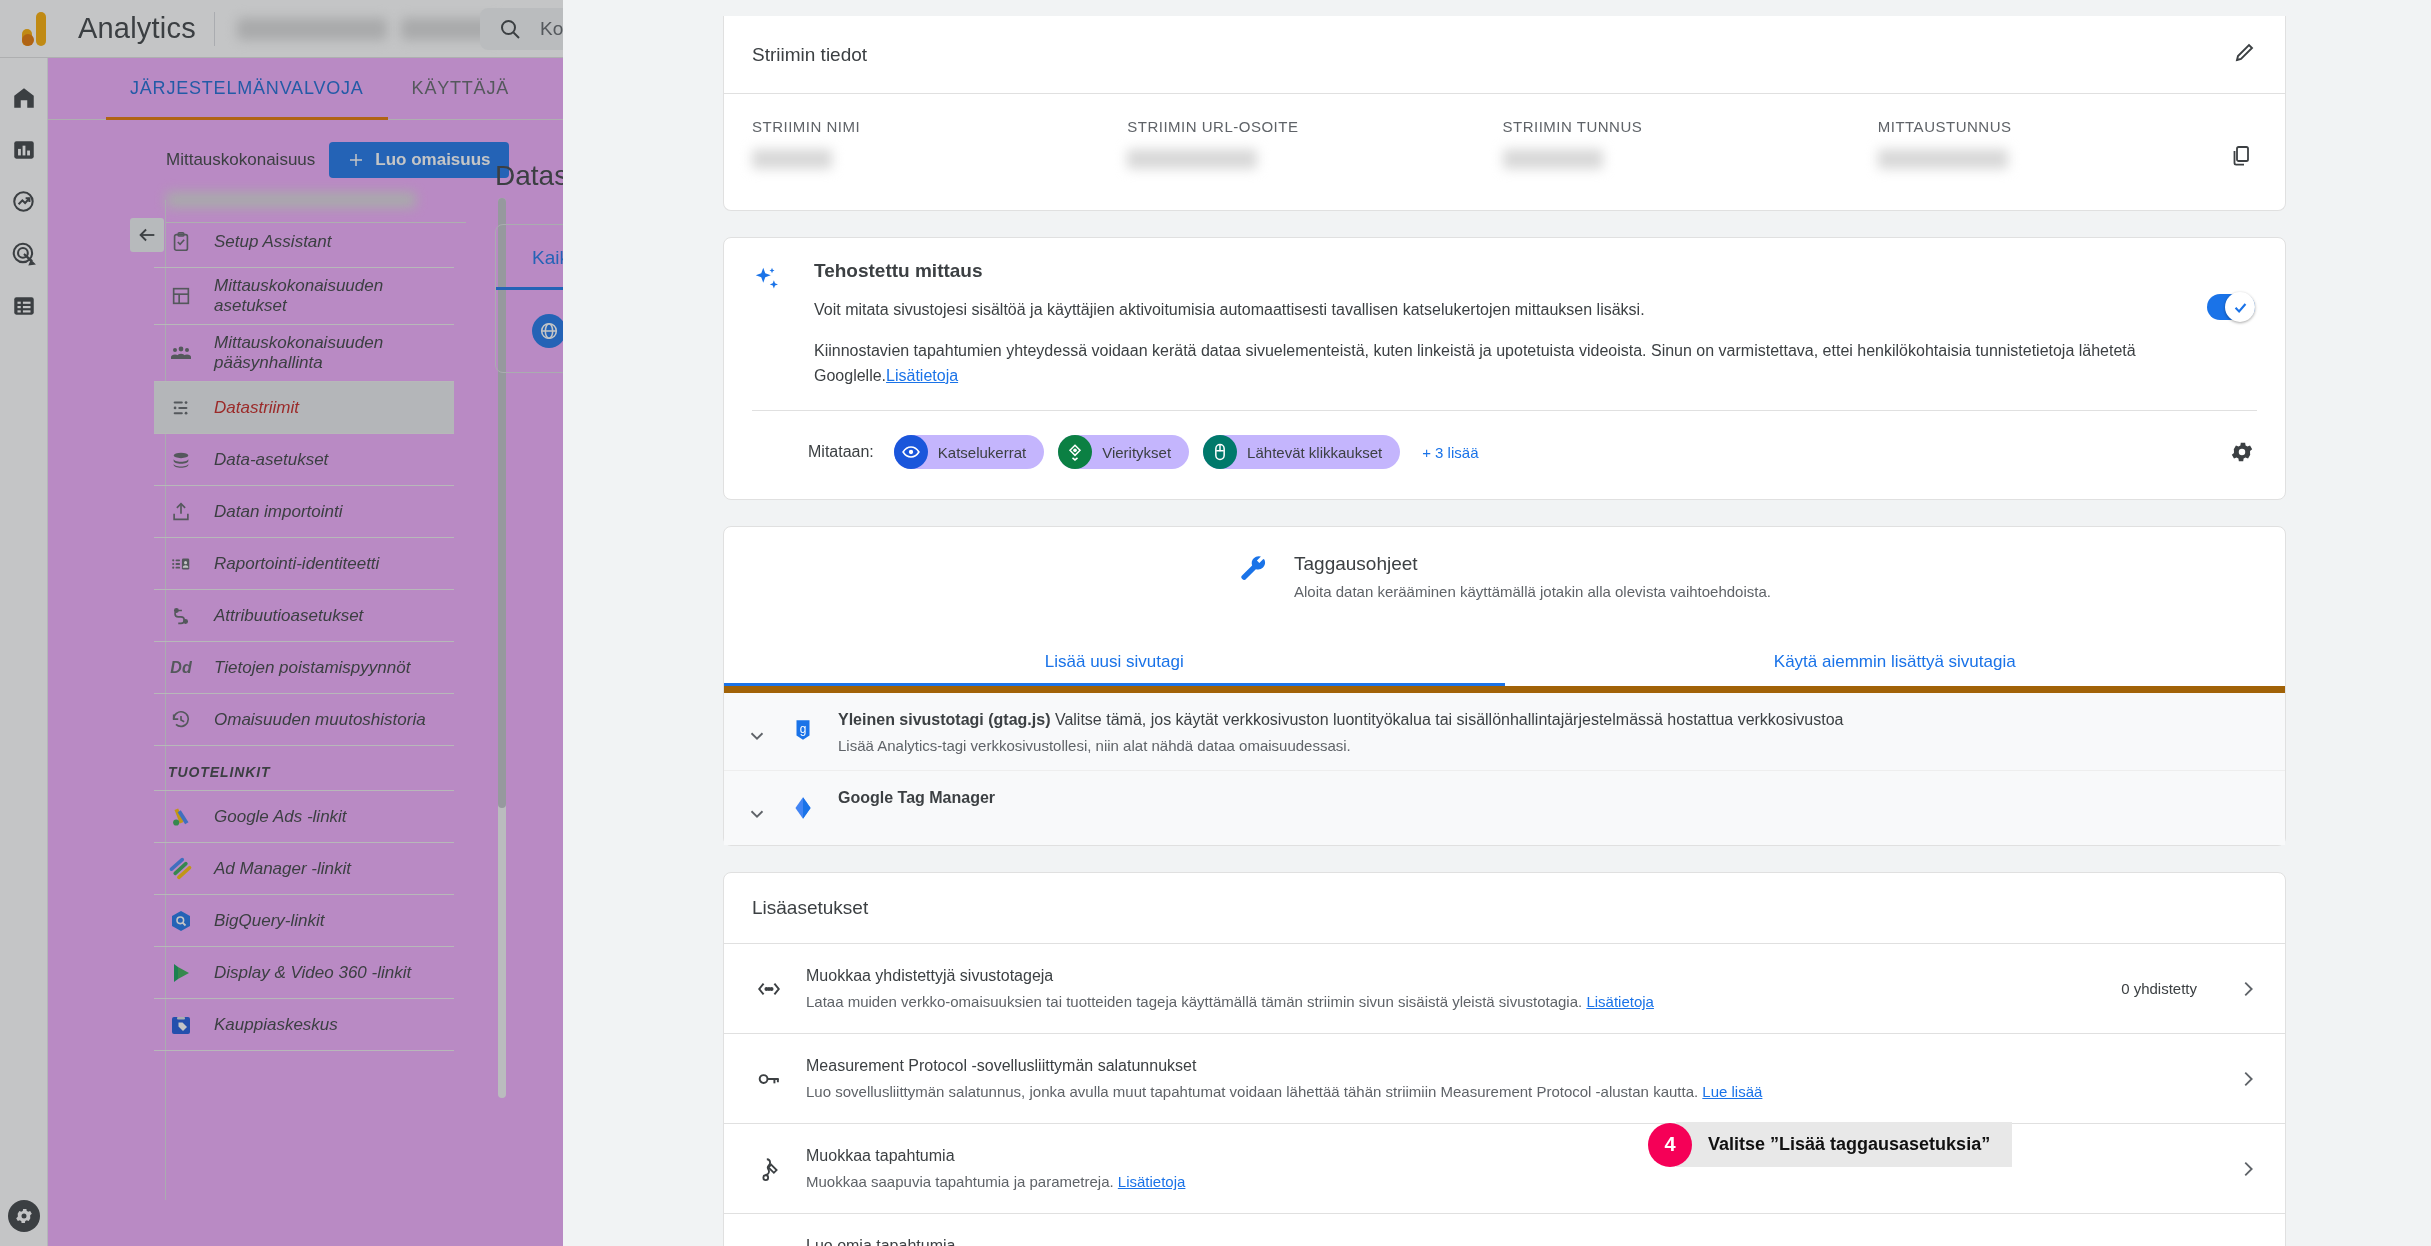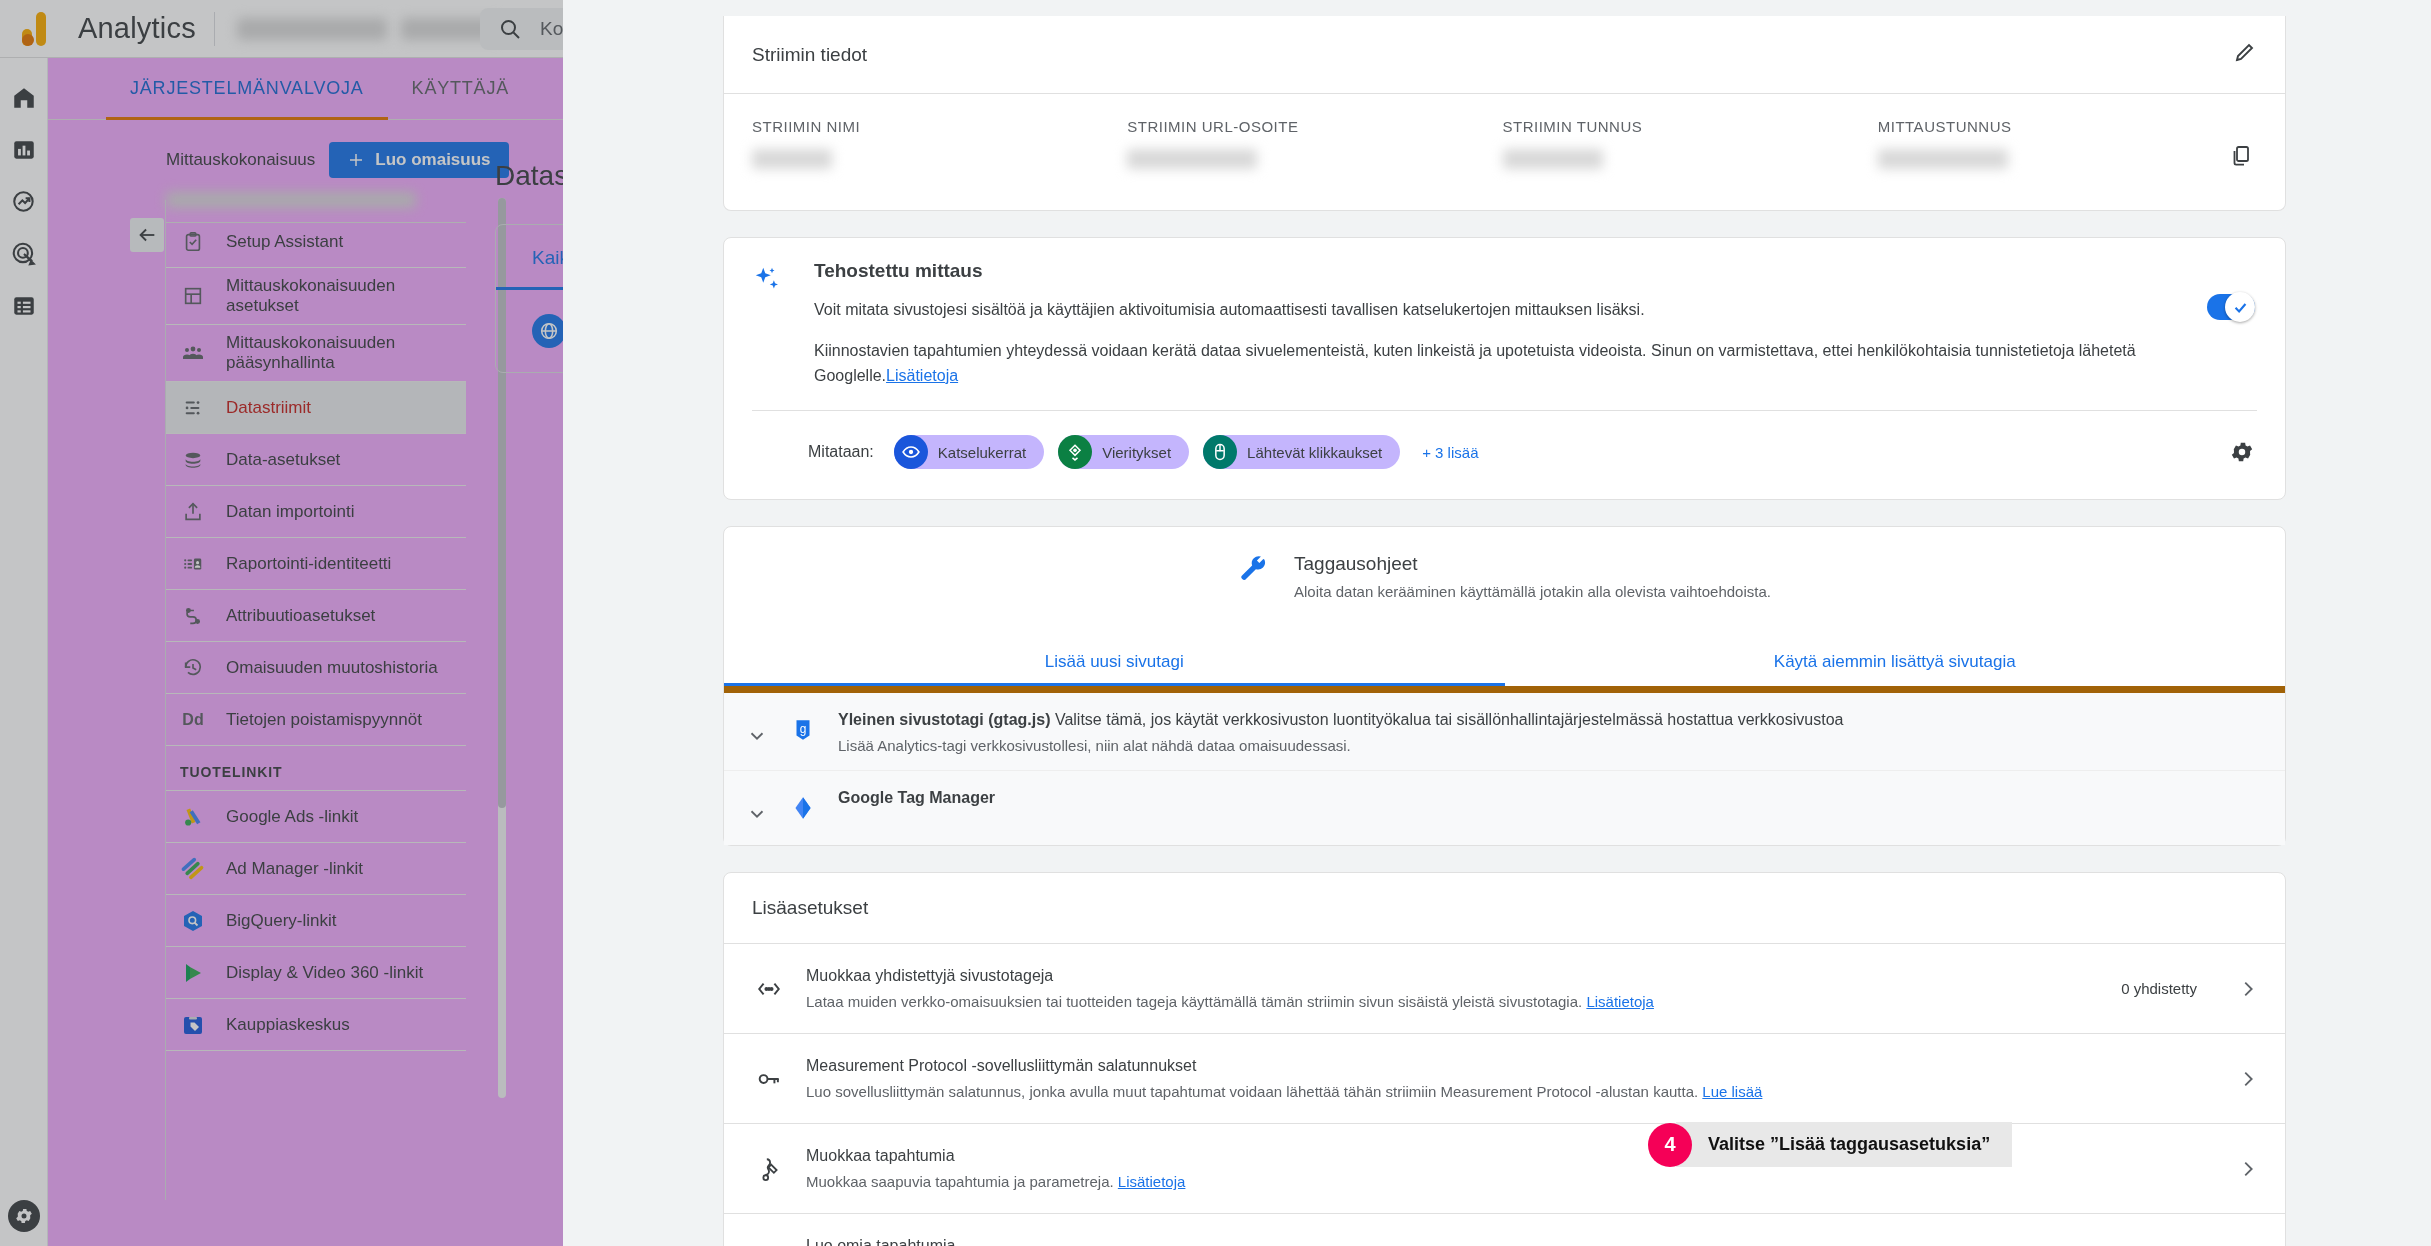--- a/index.html
+++ b/index.html
@@ -73,21 +73,21 @@
   .prop-name-blur { margin:14px 0 0 118px; width:250px; height:16px; }
   .nav-sep { margin-left:118px; width:300px; height:1px; background:#e0e0e0; margin-top:14px; }
 
   .backbtn {
     position:absolute; left:82px; top:160px; width:34px; height:34px;
     background:#eceff1; border-radius:3px; display:flex; align-items:center; justify-content:center;
     color:#3c4043; z-index: 3;
   }
   .navline { position:absolute; left:117px; top:142px; width:1px; height:1000px; background:#dadce0; }
 
-  .navlist { position:absolute; left:118px; top:158px; width:300px; }
+  .navlist { position:absolute; left:106px; top:158px; width:300px;font-style:italic; }
   .navitem {
     display:flex; align-items:center; gap:20px; min-height:52px; padding:8px 10px 8px 14px;
     border-bottom:1px solid #ececec; font-size:17px; color:#3c4043;
   }
   .navitem.active { background:#e8eaed; color:#c5221f; }
   .navitem .ico { width:26px; height:26px; display:flex; align-items:center; justify-content:center; flex:0 0 26px; color:#5f6368; }
   .navitem.active .ico { color:#5f6368; }
   .navsection { font-size:14px; font-weight:bold; color:#3c4043; letter-spacing:.9px;
     padding:18px 0 10px 14px; border-bottom:1px solid #ececec; }
   .dd-badge { font-size:16px; font-weight:bold; color:#80868b; }
@@ -363,32 +363,32 @@
         <span class="ico">
             <svg width="22" height="22" viewBox="0 0 24 24" fill="none" stroke="#5f6368" stroke-width="1.8">
               <circle cx="7" cy="6" r="1.8" fill="#5f6368"></circle>
               <path d="M13 6H9c-2 0-3.5 1.5-3.5 3.5S7 13 9 13h3c2 0 3.5 1.5 3.5 3.5S14 20 12 20H9"></path>
               <circle cx="17" cy="18" r="1.8" fill="#5f6368"></circle>
             </svg>
           </span>
         <span>Attribuutioasetukset</span>
       </div>
       <div class="navitem">
+        <span class="ico dd-badge">Dd</span>
+        <span>Tietojen poistamispyynnöt</span>
+      </div>
+      <div class="navitem">
         <span class="ico">
             <svg width="22" height="22" viewBox="0 0 24 24" fill="none" stroke="#5f6368" stroke-width="1.8">
               <path d="M4 11a8 8 0 1 1 2.5 5.8"></path>
               <polyline points="4,6 4,11 9,11"></polyline>
               <polyline points="12,7.5 12,12 15.5,14"></polyline>
             </svg>
           </span>
         <span>Omaisuuden muutoshistoria</span>
-      </div>
-      <div class="navitem">
-        <span class="ico dd-badge">Dd</span>
-        <span>Tietojen poistamispyynnöt</span>
       </div>
 
       <div class="navsection">TUOTELINKIT</div>
 
       <div class="navitem">
         <span class="ico">
             <svg width="24" height="24" viewBox="0 0 24 24">
               <path d="M9.2 3.5 L14.5 17 L10.8 18.5 L5.5 5z" fill="#fbbc04"></path>
               <path d="M13 5 L18.5 18 L14.8 19.5 L9.5 6.5z" fill="#4285f4" transform="rotate(-10 14 12)"></path>
               <circle cx="7.2" cy="17.5" r="3.1" fill="#34a853"></circle>

